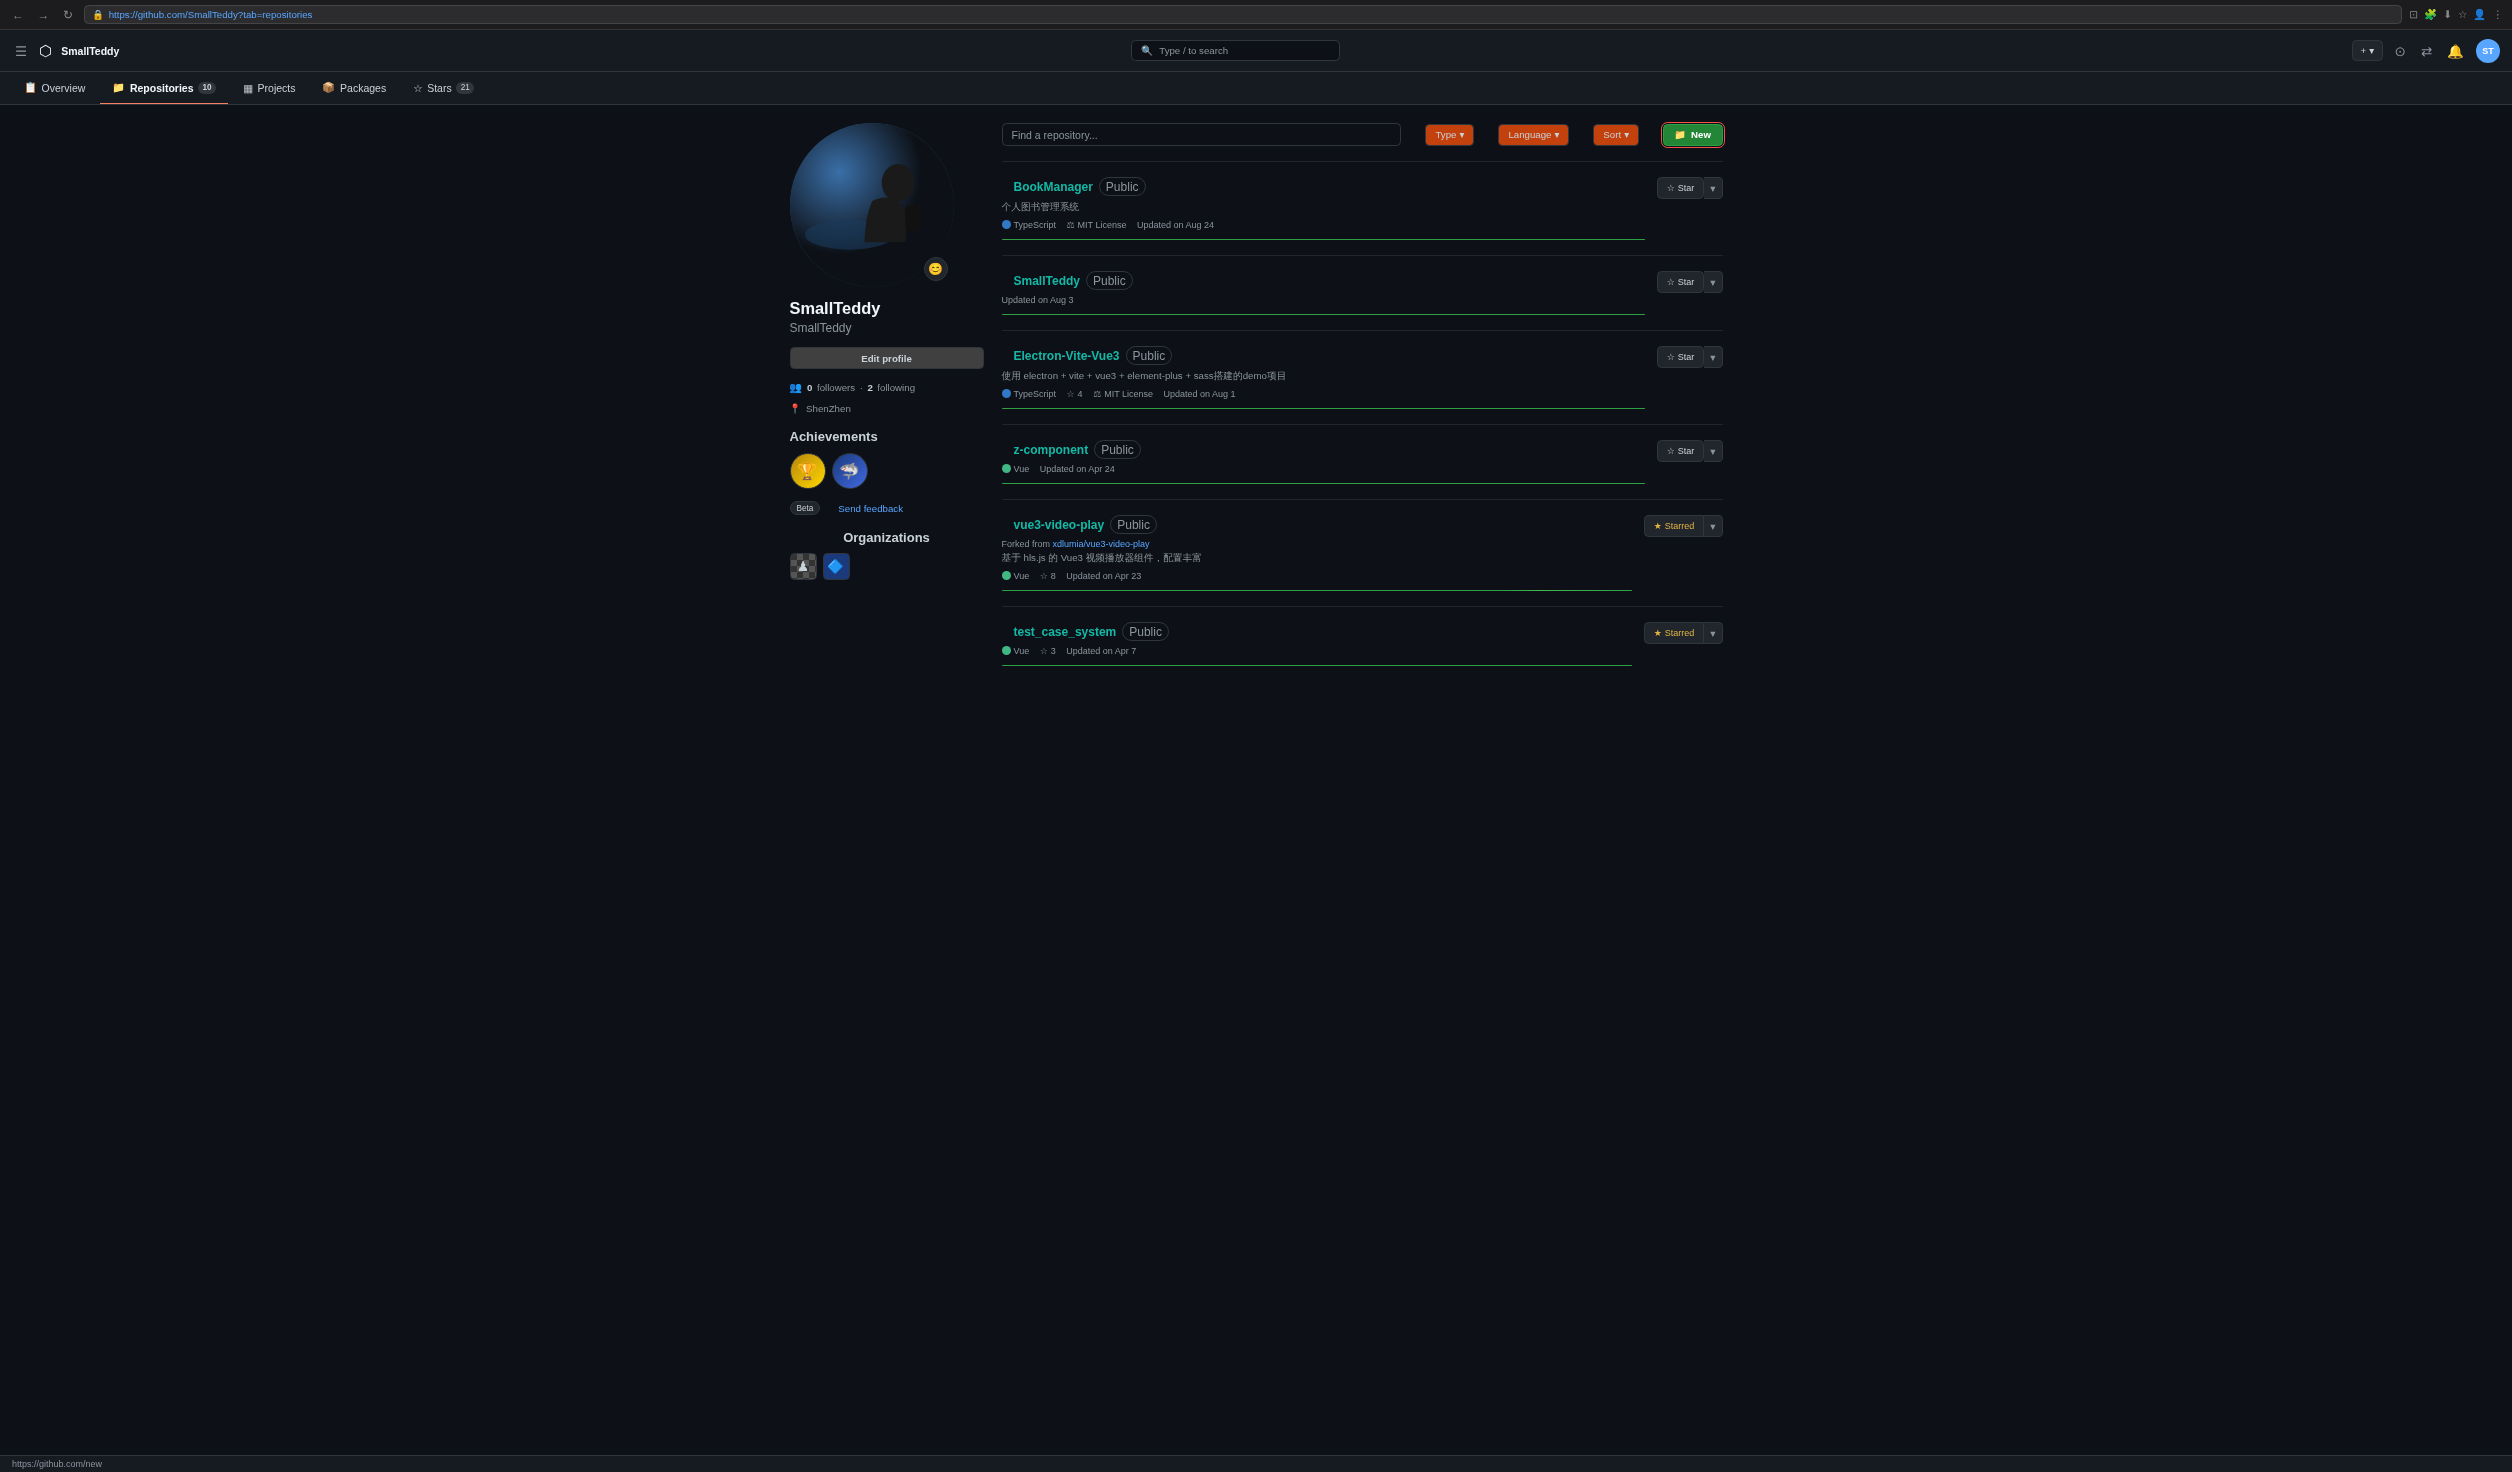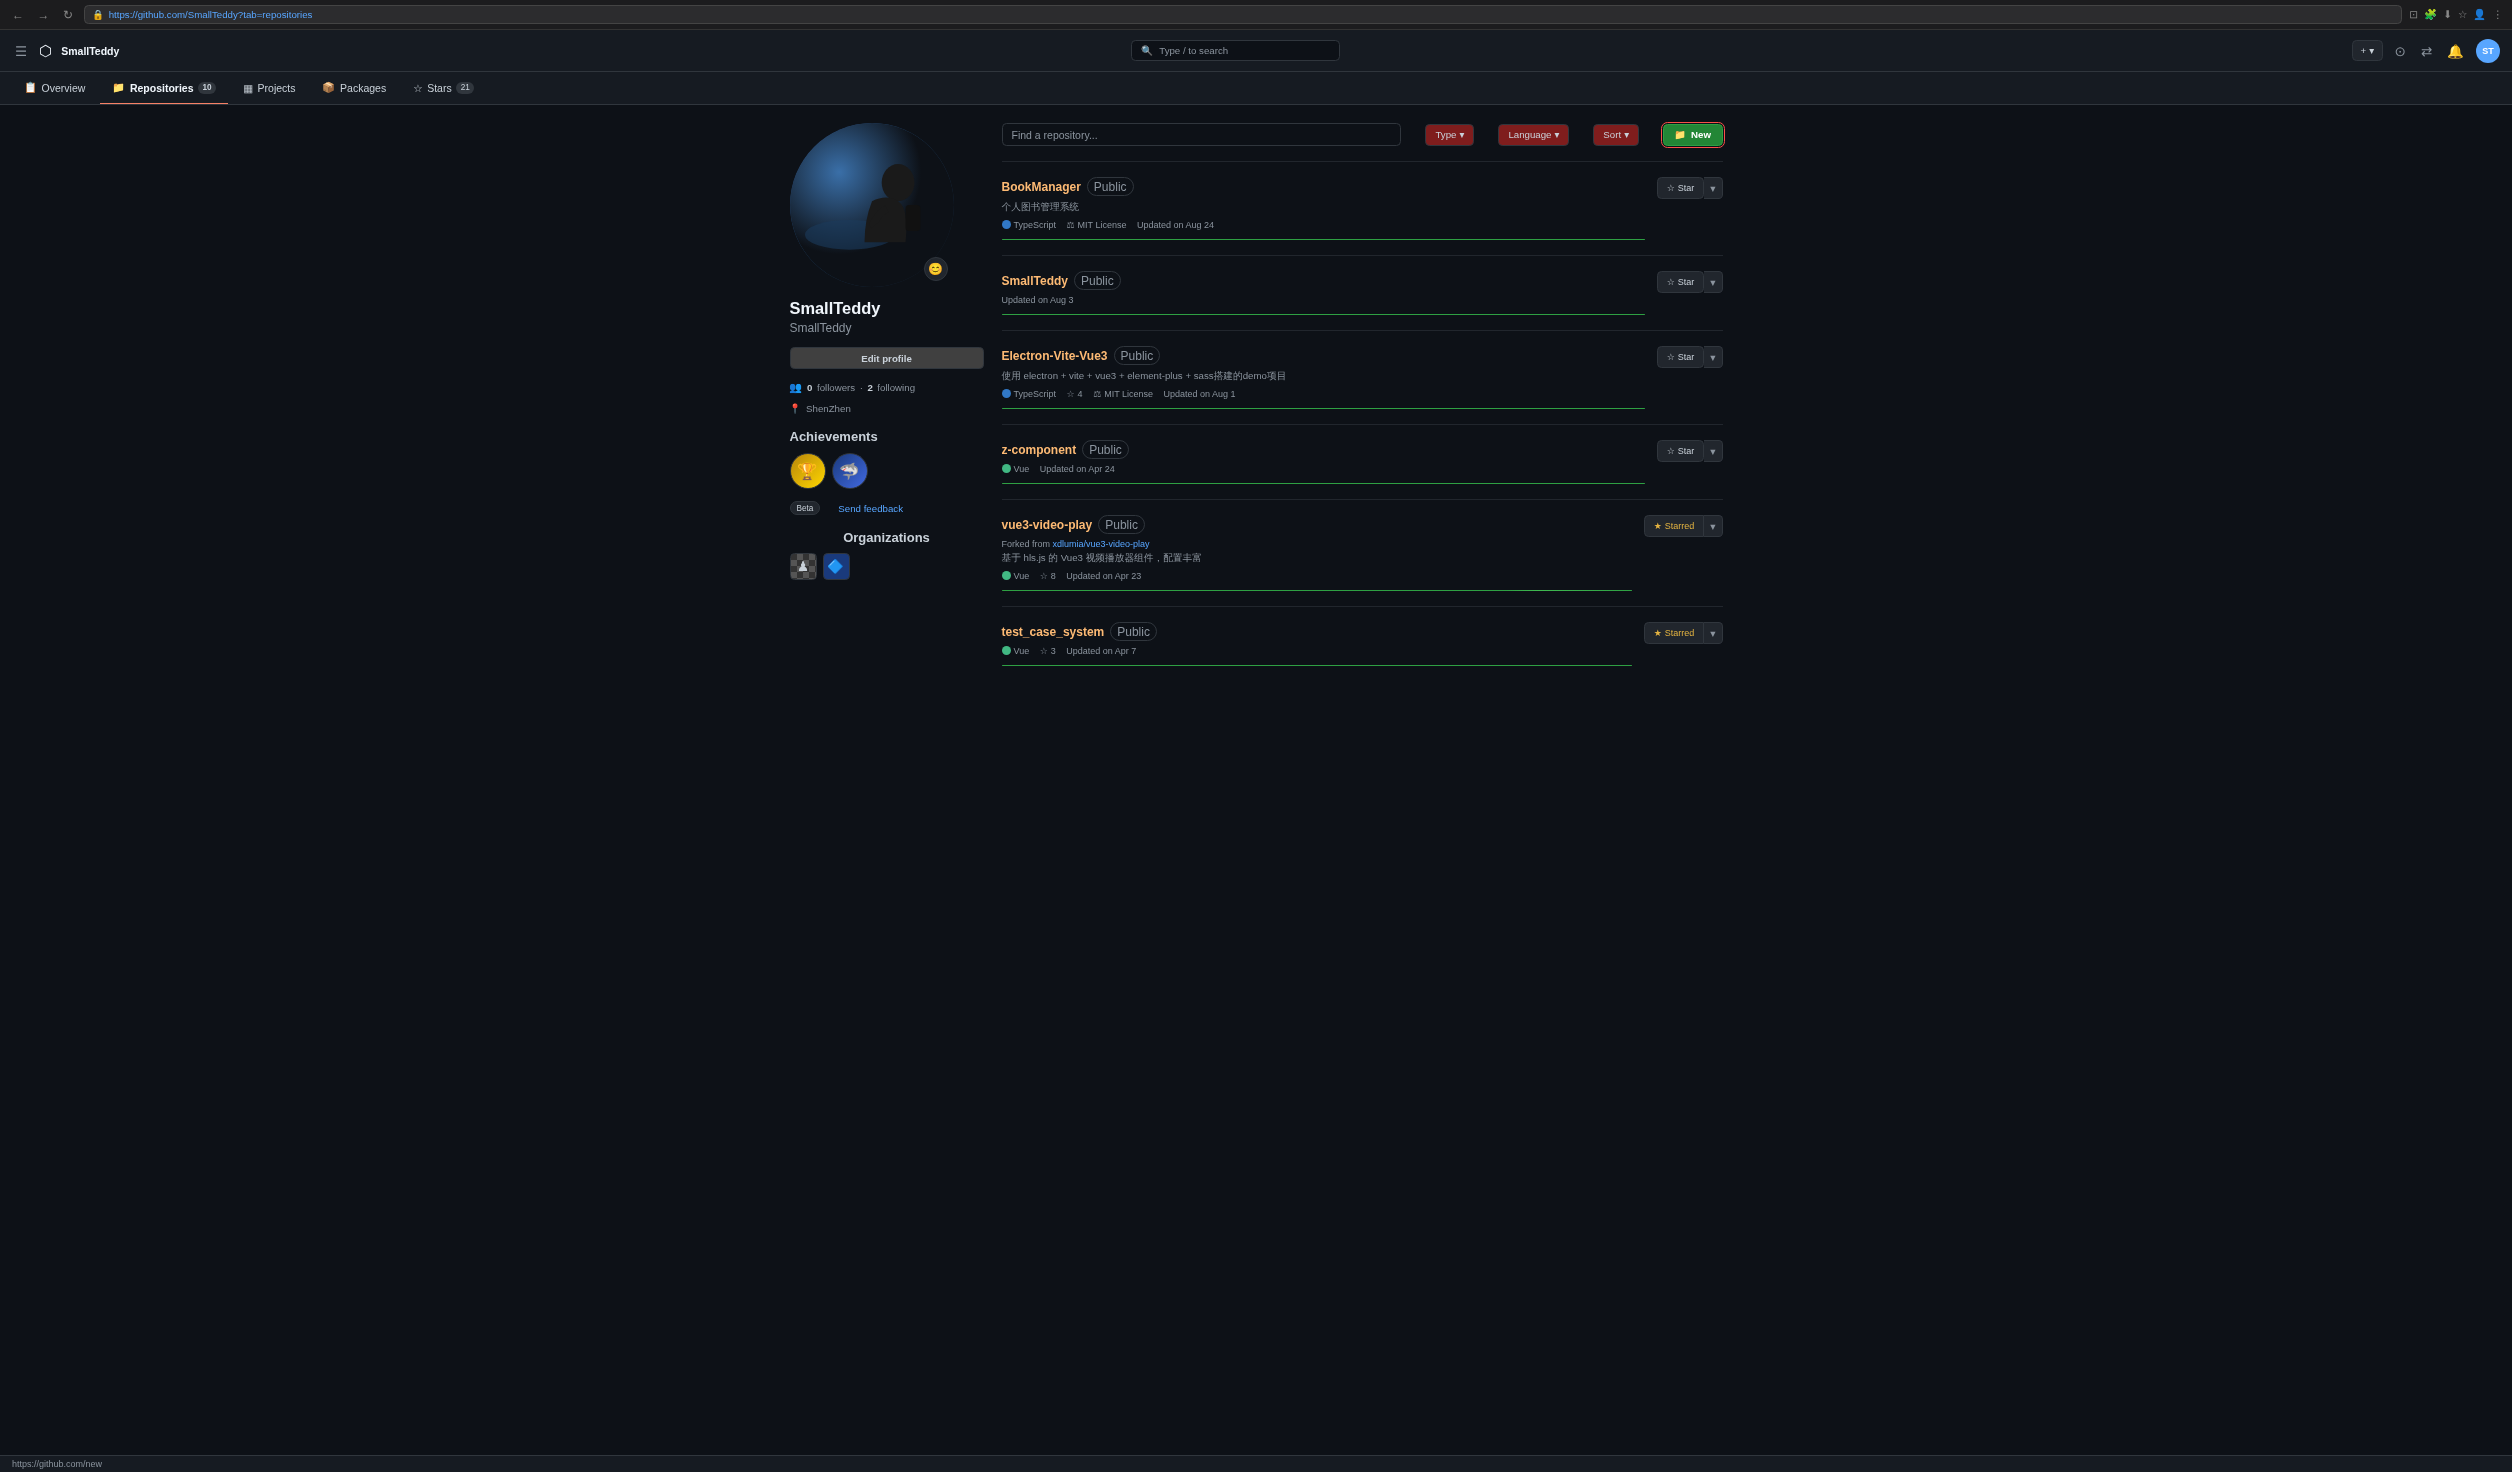--- a/index.html
+++ b/index.html
@@ -305,21 +305,21 @@
       flex: 1;
       background: #0d1117;
       border: 0.7px solid #30363d;
       border-radius: 4.5px;
       padding: 4.5px 9px;
       color: #c9d1d9;
       font-size: 10.5px;
     }
     .repo-search-input::placeholder { color: #8b949e; }
     .toolbar-btn {
-      background: #7f1d1d;
+      background: #c2410c;
       border: 0.7px solid #30363d;
       border-radius: 4.5px;
       padding: 4.5px 9px;
       color: #c9d1d9;
       cursor: pointer;
       font-size: 9.7px;
       display: flex;
       align-items: center;
       gap: 3px;
       white-space: nowrap;
@@ -352,25 +352,26 @@
     }
     .repo-item-info { flex: 1; min-width: 0; }
     .repo-name-row {
       display: flex;
       align-items: center;
       gap: 6px;
       margin-bottom: 4.5px;
       flex-wrap: wrap;
     }
     .repo-name {
-      color: #fdba74;
+      color: #14b8a6;
       font-size: 12px;
       font-weight: 600;
       cursor: pointer;
       text-decoration: none;
+      margin-left: 12px;
     }
     .visibility-badge {
       border: 0.7px solid #30363d;
       border-radius: 15px;
       padding: 1.5px 6px;
       font-size: 12px;
       color: #8b949e;
     }
     .repo-description {
       color: #8b949e;

